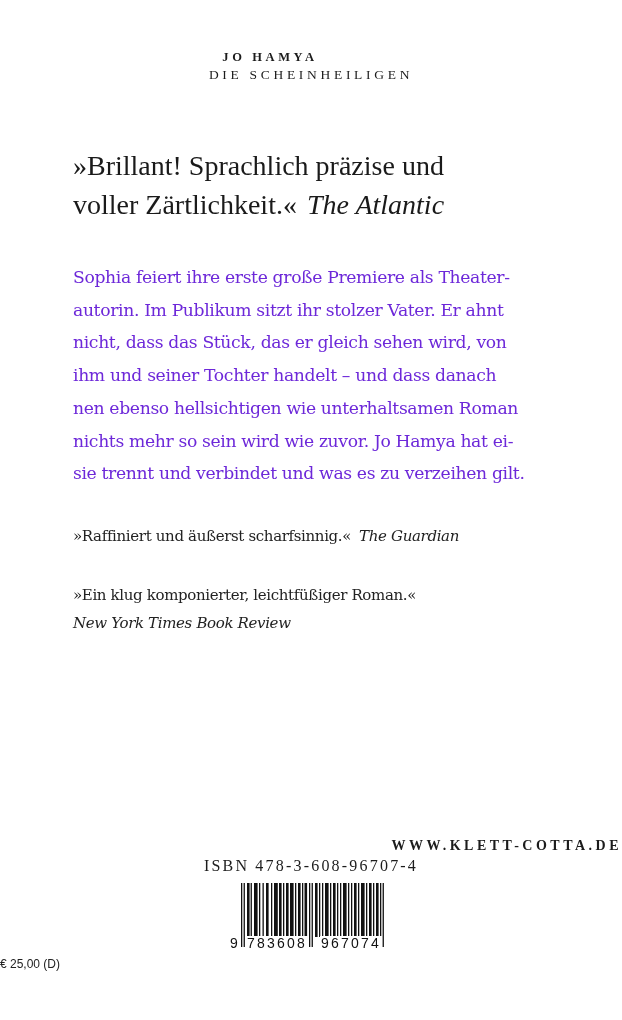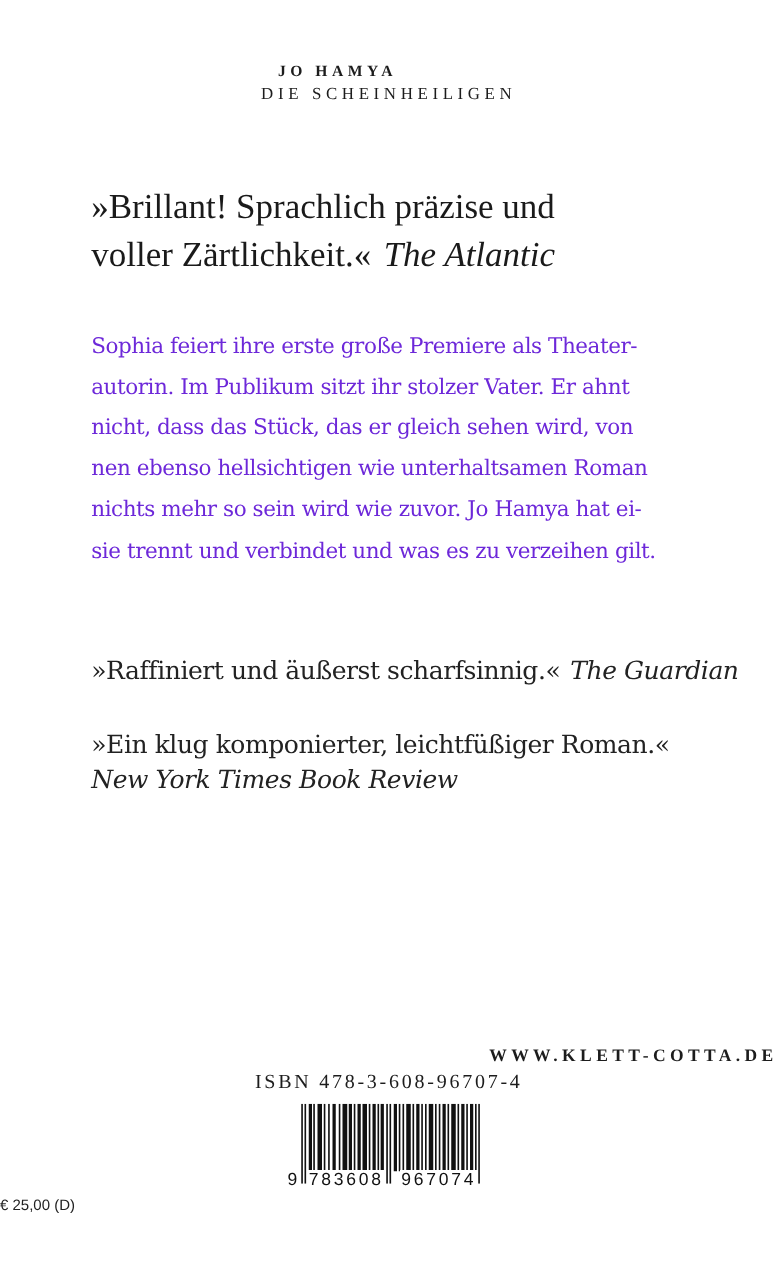--- a/index.html
+++ b/index.html
@@ -48,21 +48,21 @@
       font-size: 17.2px;
       line-height: 32.7px;
       color: #6d28d9;
       letter-spacing: -0.35px;
     }
     .body-text div { white-space: nowrap; }
 
     .quote {
       left: 73px;
       font-family: "DejaVu Serif", serif;
-      font-size: 20px;
+      font-size: 15px;
       line-height: 28px;
       color: #222;
       letter-spacing: -0.35px;
     }
     .quote .src { font-style: italic; margin-left: 8px; }
     .quote-1 { top: 522px; }
     .quote-2 { top: 581px; }
     .quote-2 .src-line { font-style: italic; display: block; margin-top: 0; }
 
     .url {
@@ -114,20 +114,21 @@
 
 <div class="abs headline">
   <div>»Brillant! Sprachlich präzise und</div>
   <div><span>voller Zärtlichkeit.«</span><span class="src">The Atlantic</span></div>
 </div>
 
 <div class="abs body-text">
   <div>Sophia feiert ihre erste große Premiere als Theater-</div>
   <div>autorin. Im Publikum sitzt ihr stolzer Vater. Er ahnt</div>
   <div>nicht, dass das Stück, das er gleich sehen wird, von</div>
+  <div>ihm und seiner Tochter handelt – und dass danach</div>
   <div>nen ebenso hellsichtigen wie unterhaltsamen Roman</div>
   <div>nichts mehr so sein wird wie zuvor. Jo Hamya hat ei-</div>
   <div>sie trennt und verbindet und was es zu verzeihen gilt.</div>
 </div>
 
 <div class="abs quote quote-1">
   <span>»Raffiniert und äußerst scharfsinnig.«</span><span class="src">The Guardian</span>
 </div>
 
 <div class="abs quote quote-2">

